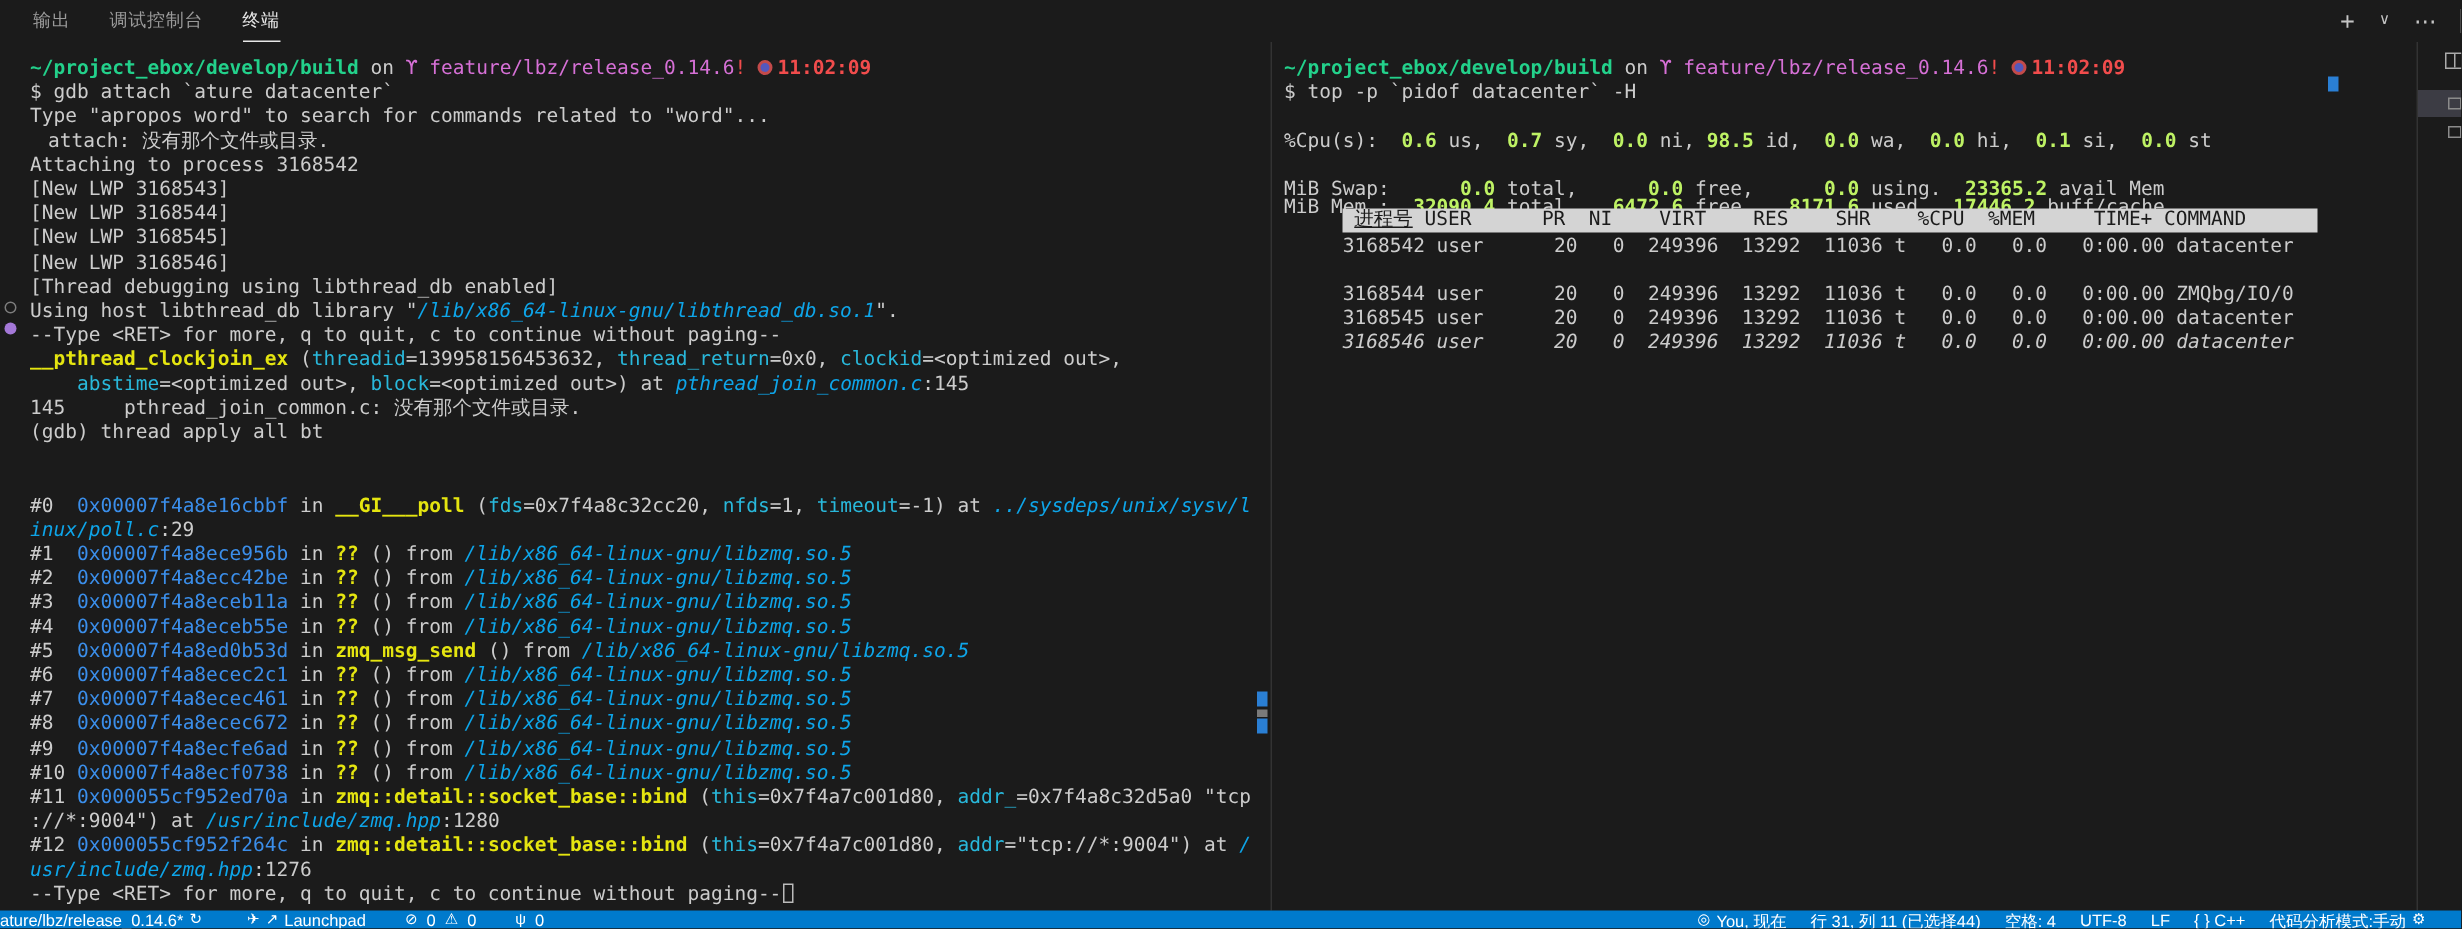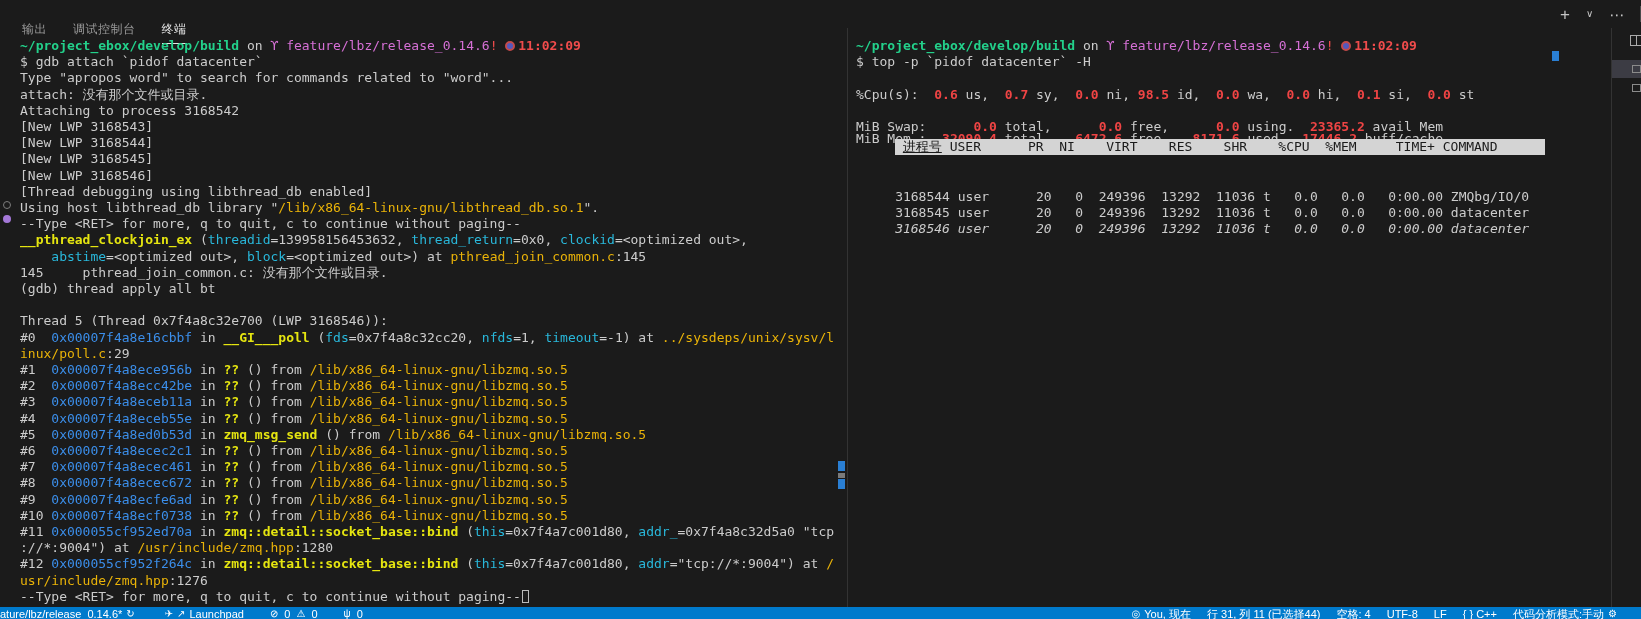--- a/index.html
+++ b/index.html
@@ -1,21 +1,21 @@
 <!DOCTYPE html>
 <html><head>
 <meta charset="utf-8">
 <style>
   * { margin:0; padding:0; box-sizing:border-box; }
   html,body { width:1641px; height:619px; overflow:hidden; background:#1b1b1b;
               font-family:"Liberation Sans", sans-serif; }
   #stage { position:relative; width:1641px; height:619px; background:#1b1b1b; overflow:hidden; }
 
   
-  .tabbar { position:absolute; left:0; top:16px; width:1490px; height:28px; display:flex;
+  .tabbar { position:absolute; left:0; top:0; width:1490px; height:28px; display:flex;
             align-items:center; padding-left:22px; gap:26px; }
   .ptab { font-size:12px; color:#9a9a9a; letter-spacing:.5px; height:28px; line-height:26px;
           cursor:pointer; border-bottom:1px solid transparent; }
   .ptab.active { color:#e7e7e7; border-bottom:1px solid #e7e7e7; }
   .panel-actions { position:absolute; left:1560px; top:0; height:28px; display:flex;
                    align-items:center; gap:16px; color:#c5c5c5; }
   .pa-icon { font-size:15px; line-height:1; cursor:pointer; }
   .pa-sep { width:1px; height:16px; background:#4a4a4a; }
 
   
@@ -24,22 +24,22 @@
   .tline { position:absolute; left:0; height:16px; white-space:pre; line-height:16px; }
   .tline.band { background:#d4d4d4; }
   .c-d  { color:#cccccc; }
   .c-p  { color:#23d18b; font-weight:bold; }
   .c-br { color:#d670d6; }
   .c-r  { color:#f14c4c; }
   .c-rb { color:#f14c4c; font-weight:bold; }
   .c-y  { color:#e5e510; font-weight:bold; }
   .c-a  { color:#3b8eea; }
   .c-c  { color:#29b8db; }
-  .c-g  { color:#eab308; }
-  .c-w  { color:#ef4444; font-weight:bold; }
+  .c-g  { color:#0ea5e9;font-style:italic; }
+  .c-w  { color:#bef264; font-weight:bold; }
   .c-hd { color:#1b1b1b; }
   .c-hdu{ color:#1b1b1b; text-decoration:underline; }
   .icon-clock { display:inline-block; width:10px; height:10px; border-radius:50%;
                 background:#5458bd; border:2px solid #c34a4a; vertical-align:-1px; margin-right:3px; }
   .cursor { display:inline-block; width:7px; height:13px; border:1px solid #bbbbbb;
             vertical-align:-2px; margin-left:1px; }
 
   
   .dec-circle { position:absolute; left:3px; width:8px; height:8px; border-radius:50%; }
   .dec-open   { border:1.5px solid #7d7d7d; }
@@ -81,37 +81,36 @@
   </div>
   <div class="panel-actions">
     <span class="pa-icon" style="font-size:17px;">+</span>
     <span class="pa-icon" style="font-size:10px;">∨</span>
     <span class="pa-icon">⋯</span>
     <span class="pa-sep"></span>
   </div>
 
   <div class="term" id="term-left" style="left:20px; width:818px;">
       <div class="tline" style="top: 38px;"><span class="c-p">~/project_ebox/develop/build</span><span class="c-d"> on </span><span class="c-br">ϒ </span><span class="c-br">feature/lbz/release_0.14.6</span><span class="c-r">!</span><span class="c-d"> </span><span class="icon-clock"></span><span class="c-rb">11:02:09</span></div>
-      <div class="tline" style="top: 54.2px;"><span class="c-d">$ gdb attach `pidof datacenter`</span></div>
+      <div class="tline" style="top: 54.2px;"><span class="c-d">$ gdb attach `ature datacenter`</span></div>
       <div class="tline" style="top: 70.4px;"><span class="c-d">Type "apropos word" to search for commands related to "word"...</span></div>
-      <div class="tline" style="top: 86.6px;"><span class="c-d">attach: 没有那个文件或目录.</span></div>
+      <div class="tline" style="top: 86.6px; margin-left: 12px;"><span class="c-d">attach: 没有那个文件或目录.</span></div>
       <div class="tline" style="top: 102.8px;"><span class="c-d">Attaching to process 3168542</span></div>
       <div class="tline" style="top: 119px;"><span class="c-d">[New LWP 3168543]</span></div>
       <div class="tline" style="top: 135.2px;"><span class="c-d">[New LWP 3168544]</span></div>
       <div class="tline" style="top: 151.4px;"><span class="c-d">[New LWP 3168545]</span></div>
       <div class="tline" style="top: 167.6px;"><span class="c-d">[New LWP 3168546]</span></div>
       <div class="tline" style="top: 183.8px; text-align: right;"><span class="c-d">[Thread debugging using libthread_db enabled]</span></div>
       <div class="tline" style="top: 200px;"><span class="c-d">Using host libthread_db library "</span><span class="c-g">/lib/x86_64-linux-gnu/libthread_db.so.1</span><span class="c-d">".</span></div>
       <div class="tline" style="top: 216.2px;"><span class="c-d">--Type &lt;RET&gt; for more, q to quit, c to continue without paging--</span></div>
       <div class="tline" style="top: 232.4px;"><span class="c-y">__pthread_clockjoin_ex</span><span class="c-d"> (</span><span class="c-c">threadid</span><span class="c-d">=139958156453632, </span><span class="c-c">thread_return</span><span class="c-d">=0x0, </span><span class="c-c">clockid</span><span class="c-d">=&lt;optimized out&gt;,</span></div>
       <div class="tline" style="top: 248.6px;"><span class="c-d">    </span><span class="c-c">abstime</span><span class="c-d">=&lt;optimized out&gt;, </span><span class="c-c">block</span><span class="c-d">=&lt;optimized out&gt;) at </span><span class="c-g">pthread_join_common.c</span><span class="c-d">:145</span></div>
       <div class="tline" style="top: 264.8px;"><span class="c-d">145     pthread_join_common.c: 没有那个文件或目录.</span></div>
       <div class="tline" style="top: 281px;"><span class="c-d">(gdb) thread apply all bt</span></div>
       <div class="tline" style="top: 297.2px;"></div>
-      <div class="tline" style="top: 313.4px;"><span class="c-d">Thread 5 (Thread 0x7f4a8c32e700 (LWP 3168546)):</span></div>
       <div class="tline" style="top: 329.6px;"><span class="c-d">#0  </span><span class="c-a">0x00007f4a8e16cbbf</span><span class="c-d"> in </span><span class="c-y">__GI___poll</span><span class="c-d"> (</span><span class="c-c">fds</span><span class="c-d">=0x7f4a8c32cc20, </span><span class="c-c">nfds</span><span class="c-d">=1, </span><span class="c-c">timeout</span><span class="c-d">=-1) at </span><span class="c-g">../sysdeps/unix/sysv/l</span></div>
       <div class="tline" style="top: 345.8px;"><span class="c-g">inux/poll.c</span><span class="c-d">:29</span></div>
       <div class="tline" style="top: 362px;"><span class="c-d">#1  </span><span class="c-a">0x00007f4a8ece956b</span><span class="c-d"> in </span><span class="c-y">??</span><span class="c-d"> () from </span><span class="c-g">/lib/x86_64-linux-gnu/libzmq.so.5</span></div>
       <div class="tline" style="top: 378.2px;"><span class="c-d">#2  </span><span class="c-a">0x00007f4a8ecc42be</span><span class="c-d"> in </span><span class="c-y">??</span><span class="c-d"> () from </span><span class="c-g">/lib/x86_64-linux-gnu/libzmq.so.5</span></div>
       <div class="tline" style="top: 394.4px;"><span class="c-d">#3  </span><span class="c-a">0x00007f4a8eceb11a</span><span class="c-d"> in </span><span class="c-y">??</span><span class="c-d"> () from </span><span class="c-g">/lib/x86_64-linux-gnu/libzmq.so.5</span></div>
       <div class="tline" style="top: 410.6px;"><span class="c-d">#4  </span><span class="c-a">0x00007f4a8eceb55e</span><span class="c-d"> in </span><span class="c-y">??</span><span class="c-d"> () from </span><span class="c-g">/lib/x86_64-linux-gnu/libzmq.so.5</span></div>
       <div class="tline" style="top: 426.8px;"><span class="c-d">#5  </span><span class="c-a">0x00007f4a8ed0b53d</span><span class="c-d"> in </span><span class="c-y">zmq_msg_send</span><span class="c-d"> () from </span><span class="c-g">/lib/x86_64-linux-gnu/libzmq.so.5</span></div>
       <div class="tline" style="top: 443px;"><span class="c-d">#6  </span><span class="c-a">0x00007f4a8ecec2c1</span><span class="c-d"> in </span><span class="c-y">??</span><span class="c-d"> () from </span><span class="c-g">/lib/x86_64-linux-gnu/libzmq.so.5</span></div>
       <div class="tline" style="top: 459.2px;"><span class="c-d">#7  </span><span class="c-a">0x00007f4a8ecec461</span><span class="c-d"> in </span><span class="c-y">??</span><span class="c-d"> () from </span><span class="c-g">/lib/x86_64-linux-gnu/libzmq.so.5</span></div>
       <div class="tline" style="top: 475.4px;"><span class="c-d">#8  </span><span class="c-a">0x00007f4a8ecec672</span><span class="c-d"> in </span><span class="c-y">??</span><span class="c-d"> () from </span><span class="c-g">/lib/x86_64-linux-gnu/libzmq.so.5</span></div>
@@ -133,20 +132,21 @@
 
   <div class="pane-divider" style="left:847px;"></div>
 
   <div class="term" id="term-right" style="left:856px; width:756px;">
       <div class="tline" style="top: 38px;"><span class="c-p">~/project_ebox/develop/build</span><span class="c-d"> on </span><span class="c-br">ϒ </span><span class="c-br">feature/lbz/release_0.14.6</span><span class="c-r">!</span><span class="c-d"> </span><span class="icon-clock"></span><span class="c-rb">11:02:09</span></div>
       <div class="tline" style="top: 54px;"><span class="c-d">$ top -p `pidof datacenter` -H</span></div>
       <div class="tline" style="top: 87px;"><span class="c-d">%Cpu(s):  </span><span class="c-w">0.6</span><span class="c-d"> us,  </span><span class="c-w">0.7</span><span class="c-d"> sy,  </span><span class="c-w">0.0</span><span class="c-d"> ni, </span><span class="c-w">98.5</span><span class="c-d"> id,  </span><span class="c-w">0.0</span><span class="c-d"> wa,  </span><span class="c-w">0.0</span><span class="c-d"> hi,  </span><span class="c-w">0.1</span><span class="c-d"> si,  </span><span class="c-w">0.0</span><span class="c-d"> st</span></div>
       <div class="tline" style="top: 103px; margin-top: 28px;"><span class="c-d">MiB Mem :  </span><span class="c-w">32090.4</span><span class="c-d"> total,   </span><span class="c-w">6472.6</span><span class="c-d"> free,   </span><span class="c-w">8171.6</span><span class="c-d"> used,  </span><span class="c-w">17446.2</span><span class="c-d"> buff/cache</span></div>
       <div class="tline" style="top: 119px;"><span class="c-d">MiB Swap:      </span><span class="c-w">0.0</span><span class="c-d"> total,      </span><span class="c-w">0.0</span><span class="c-d"> free,      </span><span class="c-w">0.0</span><span class="c-d"> using.  </span><span class="c-w">23365.2</span><span class="c-d"> avail Mem</span></div>
       <div class="tline band" style="top: 139px; left: 39px; width: 650px;"><span class="c-hd"> </span><span class="c-hdu">进程号</span><span class="c-hd"> USER      PR  NI    VIRT    RES    SHR    %CPU  %MEM     TIME+ COMMAND</span></div>
+      <div class="tline" style="top: 157px;"><span class="c-d">     3168542 user      20   0  249396  13292  11036 t   0.0   0.0   0:00.00 datacenter</span></div>
       <div class="tline" style="top: 189px;"><span class="c-d">     3168544 user      20   0  249396  13292  11036 t   0.0   0.0   0:00.00 ZMQbg/IO/0</span></div>
       <div class="tline" style="top: 205px;"><span class="c-d">     3168545 user      20   0  249396  13292  11036 t   0.0   0.0   0:00.00 datacenter</span></div>
       <div class="tline" style="top: 221px; font-style: italic;"><span class="c-d">     3168546 user      20   0  249396  13292  11036 t   0.0   0.0   0:00.00 datacenter</span></div>
     </div>
 
   <div class="ruler-mark" style="left:1552px; top:51px; height:10px; background:#2a7fd4;"></div>
 
   <div class="pane-divider" style="left:1611px;"></div>
   <div class="term-list">
     <div class="tl-row" style="top:2px;">

